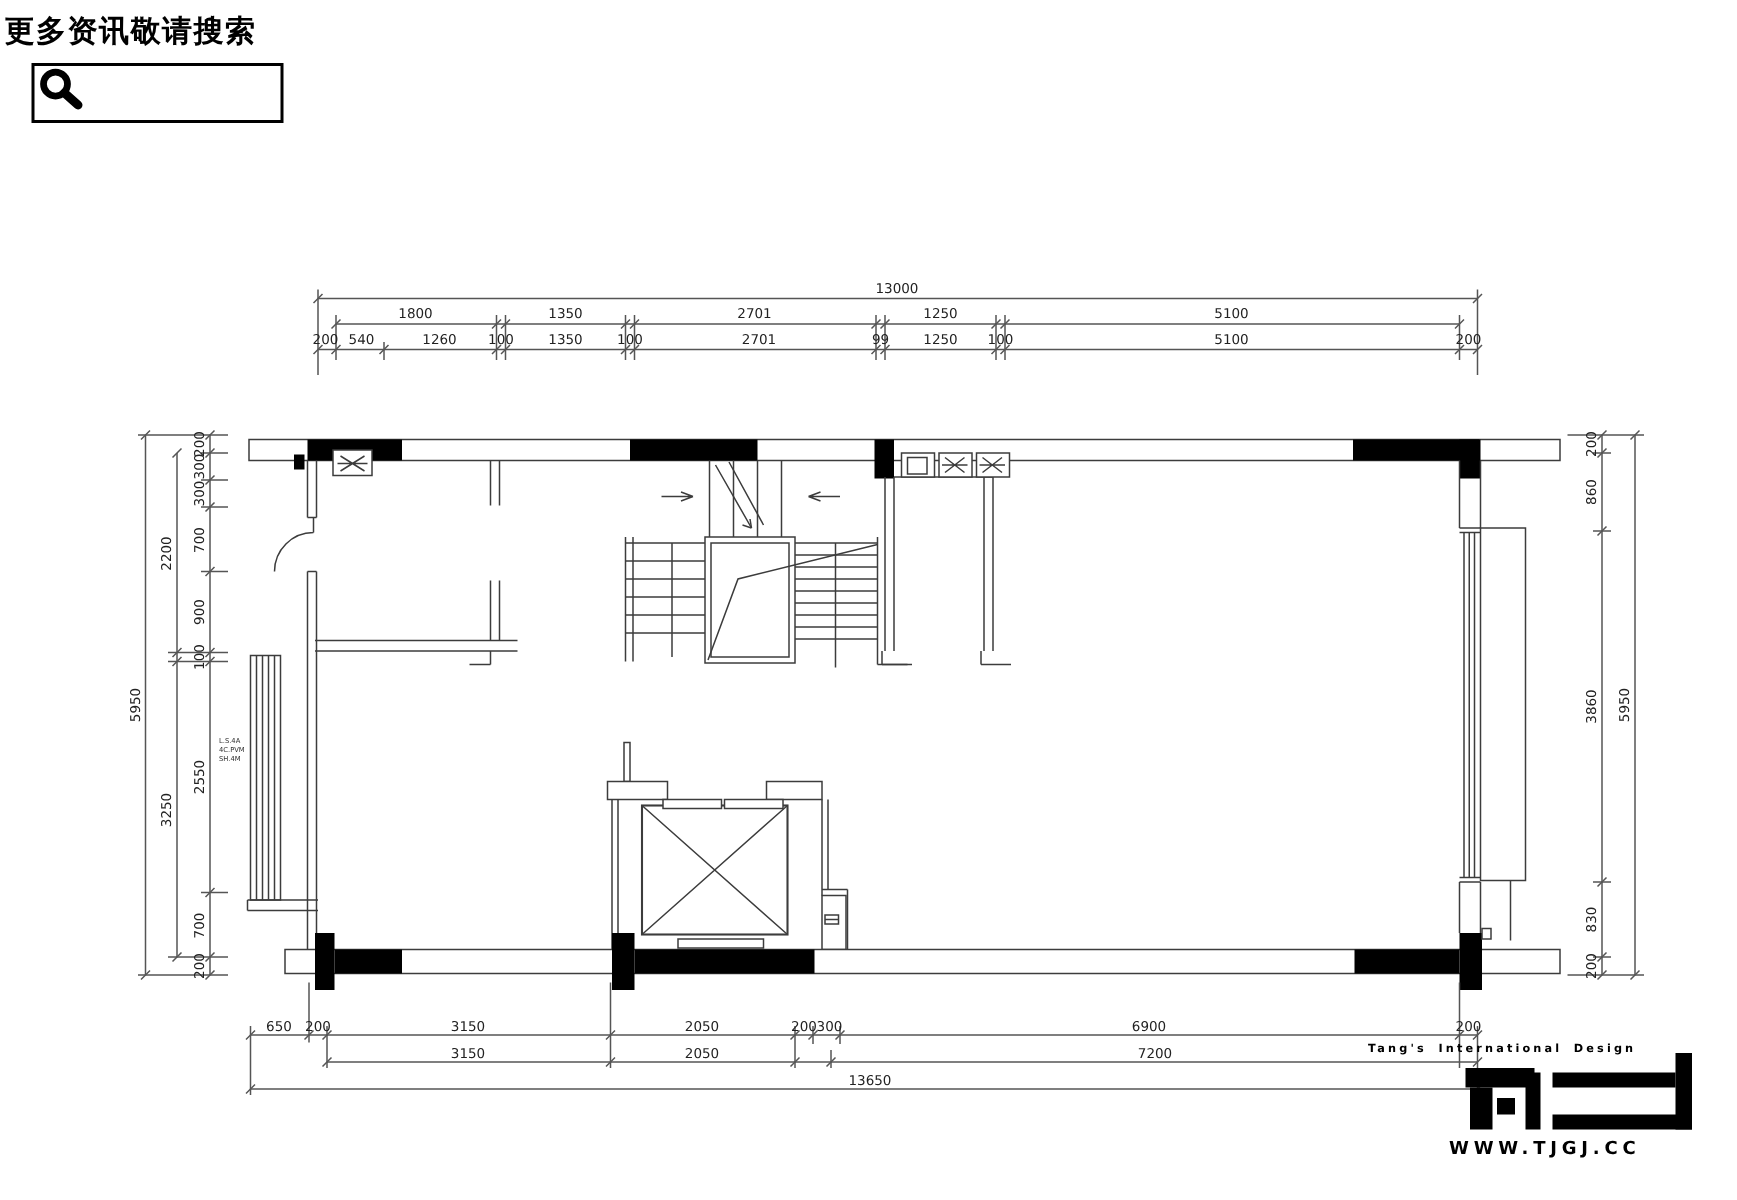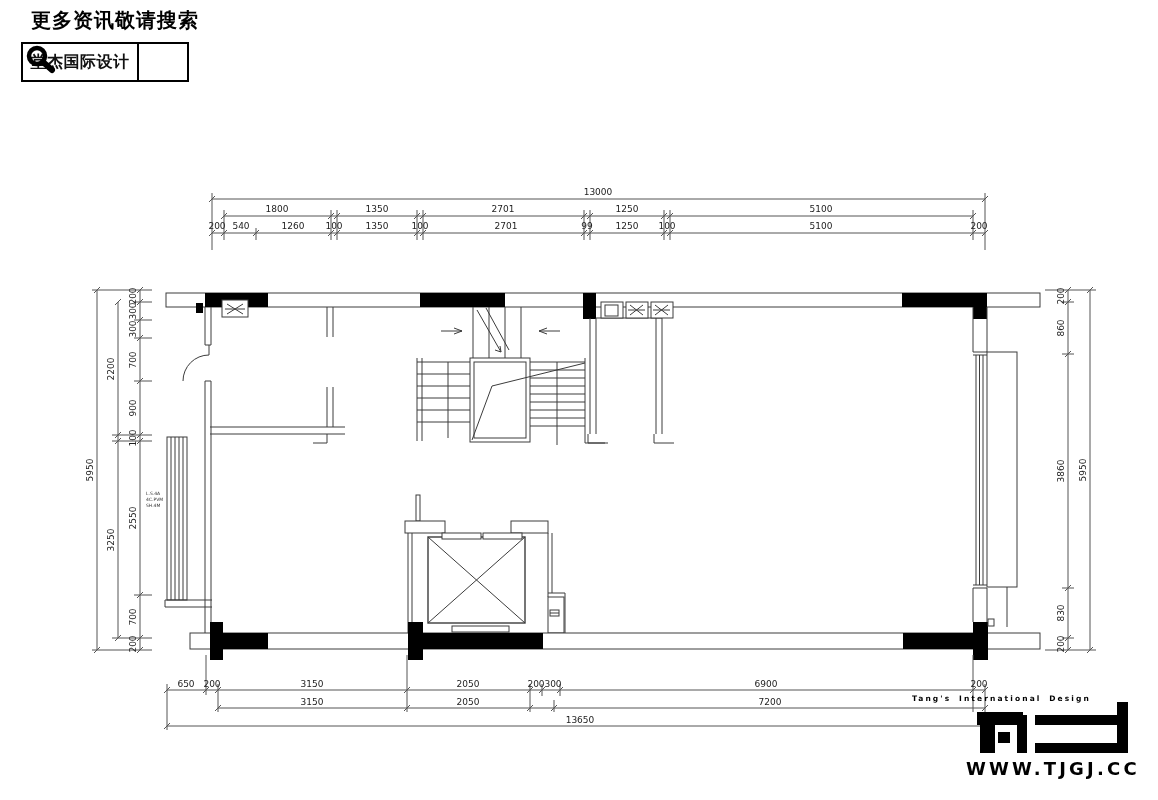--- a/index.html
+++ b/index.html
@@ -1,46 +1,45 @@
 <!DOCTYPE html>
 <html><head>
 <meta charset="utf-8">
 <style>
   html,body{margin:0;padding:0;background:#fff;}
   #canvas{position:relative;width:1158px;height:800px;background:#ffffff;overflow:hidden;
           font-family:"DejaVu Sans",sans-serif;color:#111;}
   .abs{position:absolute;}
   
-  #hdr-title{left:31px;top:7px;font-family:"Liberation Serif","DejaVu Serif",serif;
+  #hdr-title{left:3px;top:7px;font-family:"Liberation Serif","DejaVu Serif",serif;
              font-weight:bold;font-size:20px;letter-spacing:1px;color:#000;}
   #hdr-logo{left:21px;top:42px;width:164px;height:36px;border:2.5px solid #000;
             display:flex;align-items:stretch;background:#fff;}
   #hdr-logo .txt{flex:1;display:flex;align-items:center;justify-content:center;
             font-weight:bold;font-size:16px;border-right:2.5px solid #000;letter-spacing:.5px;}
   #hdr-logo .mag{width:48px;display:flex;align-items:center;justify-content:center;}
   
   #ftr-tag{left:912px;top:694px;width:186px;font-size:7.5px;font-weight:bold;
            letter-spacing:2.1px;word-spacing:3px;white-space:nowrap;color:#000;}
   #ftr-logo{left:975px;top:700px;width:156px;height:56px;}
   #ftr-logo div{position:absolute;background:#000;}
-  #ftr-web{left:966px;top:758px;font-size:18px;font-weight:bold;letter-spacing:3.2px;color:#000;}
+  #ftr-web{left:966px;top:758px;font-size:12px;font-weight:bold;letter-spacing:3.2px;color:#000;}
   
   svg{position:absolute;left:0;top:0;}
   .dim{font-size:9px;fill:#222;}
   .note{font-size:4.5px;fill:#333;}
   text{font-family:"DejaVu Sans",sans-serif;}
 </style>
 </head>
 <body>
 
 <div id="canvas">
 
   <div class="abs" id="hdr-title">更多资讯敬请搜索</div>
   <div class="abs" id="hdr-logo">
-    <span class="txt">堂杰国际设计</span>
     <span class="mag">
       <svg width="34" height="30" viewBox="0 0 34 30">
         <circle cx="14" cy="12" r="8" fill="none" stroke="#000" stroke-width="4.5"></circle>
         <line x1="20" y1="18" x2="29" y2="26" stroke="#000" stroke-width="6" stroke-linecap="round"></line>
       </svg>
     </span>
   </div>
 
   <svg width="1158" height="800" viewBox="0 0 1158 800">
     <g stroke="#3c3c3c" stroke-width="1" fill="none">

